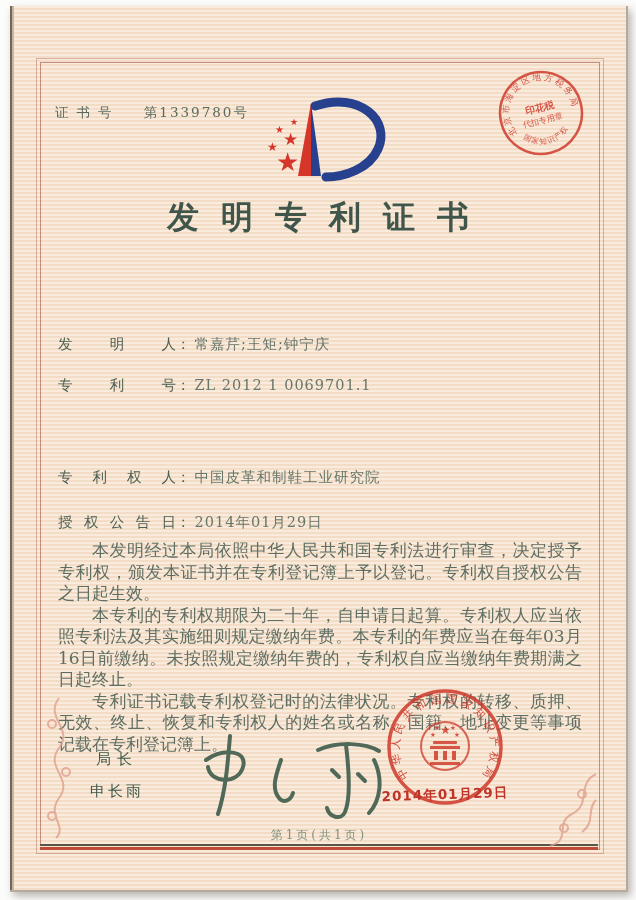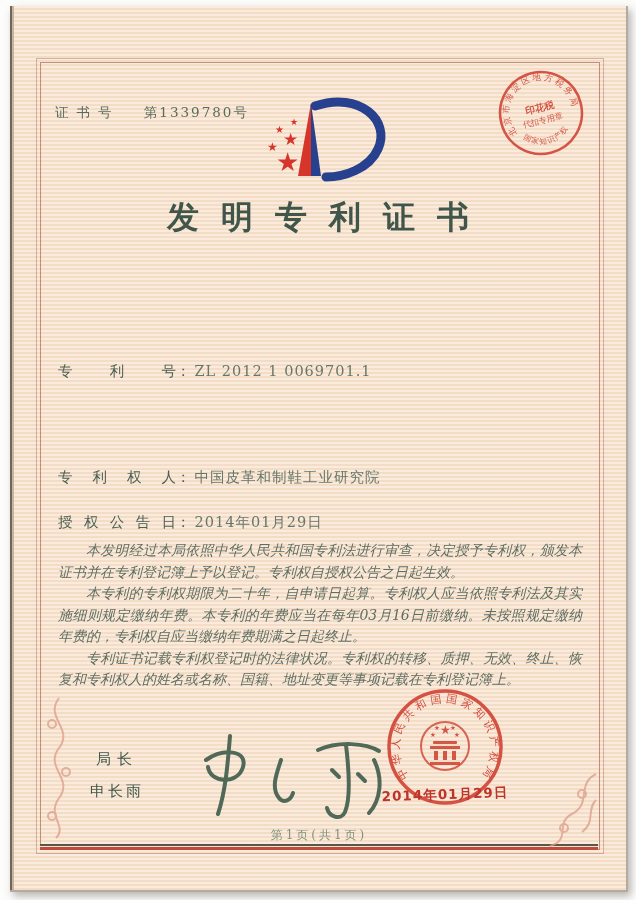--- a/index.html
+++ b/index.html
@@ -23,23 +23,23 @@
   .certno .val{letter-spacing:2px;}
   .logo{position:absolute;left:228px;top:76px;width:170px;height:112px;}
   .title{position:absolute;left:0;top:190px;width:616px;text-align:center;
          font-size:32px;font-weight:700;color:#41564a;letter-spacing:22px;padding-left:22px;
          box-sizing:border-box;}
   .frow{position:absolute;left:48px;width:524px;font-size:14.5px;color:#4c5e52;line-height:22px;white-space:nowrap;}
   .flabel{display:inline-block;width:118px;text-align:justify;text-align-last:justify;
           -moz-text-align-last:justify;vertical-align:top;}
   .fcolon{margin:0 4px 0 0;}
   .fvalue{color:#67766a;letter-spacing:1px;}
-  .r0{top:272px}.r1{top:327px}.r2{top:354px}.r3{top:415px}.r4{top:460px}.r5{top:505px}
-  .bodytxt{position:absolute;left:48px;top:534px;width:524px;font-size:14px;line-height:21.5px;
-           color:#5f6e62;text-align:justify;font-style:italic;}
+  .r0{top:272px}.r1{top:327px}.r2{top:368px}.r3{top:415px}.r4{top:460px}.r5{top:505px}
+  .bodytxt{position:absolute;left:48px;top:534px;width:524px;font-size:17px;line-height:21.5px;
+           color:#5f6e62;text-align:justify;}
   .bodytxt p{margin:0;text-indent:2em;}
   .director{position:absolute;color:#3f584a;font-size:15px;}
   .director.t{left:86px;top:744px;letter-spacing:6px;}
   .director.n{left:80px;top:776px;letter-spacing:3px;}
   .sig{position:absolute;left:158px;top:714px;width:230px;height:105px;}
   .seal-main{position:absolute;left:373px;top:679px;width:124px;height:124px;opacity:.92;}
   .seal-date{position:absolute;left:368px;top:780px;width:134px;text-align:center;
              color:#bf3428;font-size:13.5px;font-weight:700;letter-spacing:1px;
              transform:rotate(-2deg);font-family:"DejaVu Sans","Liberation Sans",sans-serif;}
   .seal-tax{position:absolute;left:486px;top:62px;width:90px;height:90px;opacity:.9;}
@@ -71,20 +71,23 @@
       <path d="M77,23 C122,8 153,38 140,66 C131,86 106,94 88,94" fill="none" stroke="#27418f" stroke-width="9" stroke-linecap="round"></path>
       <text class="starglyph" x="38" y="88" font-size="26" fill="#d6352a">★</text>
       <text class="starglyph" x="45" y="62" font-size="17" fill="#d6352a">★</text>
       <text class="starglyph" x="29" y="68" font-size="12" fill="#d6352a">★</text>
       <text class="starglyph" x="37" y="50" font-size="10" fill="#d6352a">★</text>
       <text class="starglyph" x="52" y="42" font-size="9" fill="#d6352a">★</text>
     </svg>
 
     <div class="title">发明专利证书</div>
 
+    <div class="frow r1">
+      <span class="flabel">发明人</span><span class="fcolon">：</span><span class="fvalue">常嘉芹;王矩;钟宁庆</span>
+    </div>
     <div class="frow r2">
       <span class="flabel">专利号</span><span class="fcolon">：</span><span class="fvalue">ZL 2012 1 0069701.1</span>
     </div>
     <div class="frow r4">
       <span class="flabel">专利权人</span><span class="fcolon">：</span><span class="fvalue">中国皮革和制鞋工业研究院</span>
     </div>
     <div class="frow r5">
       <span class="flabel">授权公告日</span><span class="fcolon">：</span><span class="fvalue">2014年01月29日</span>
     </div>
 

